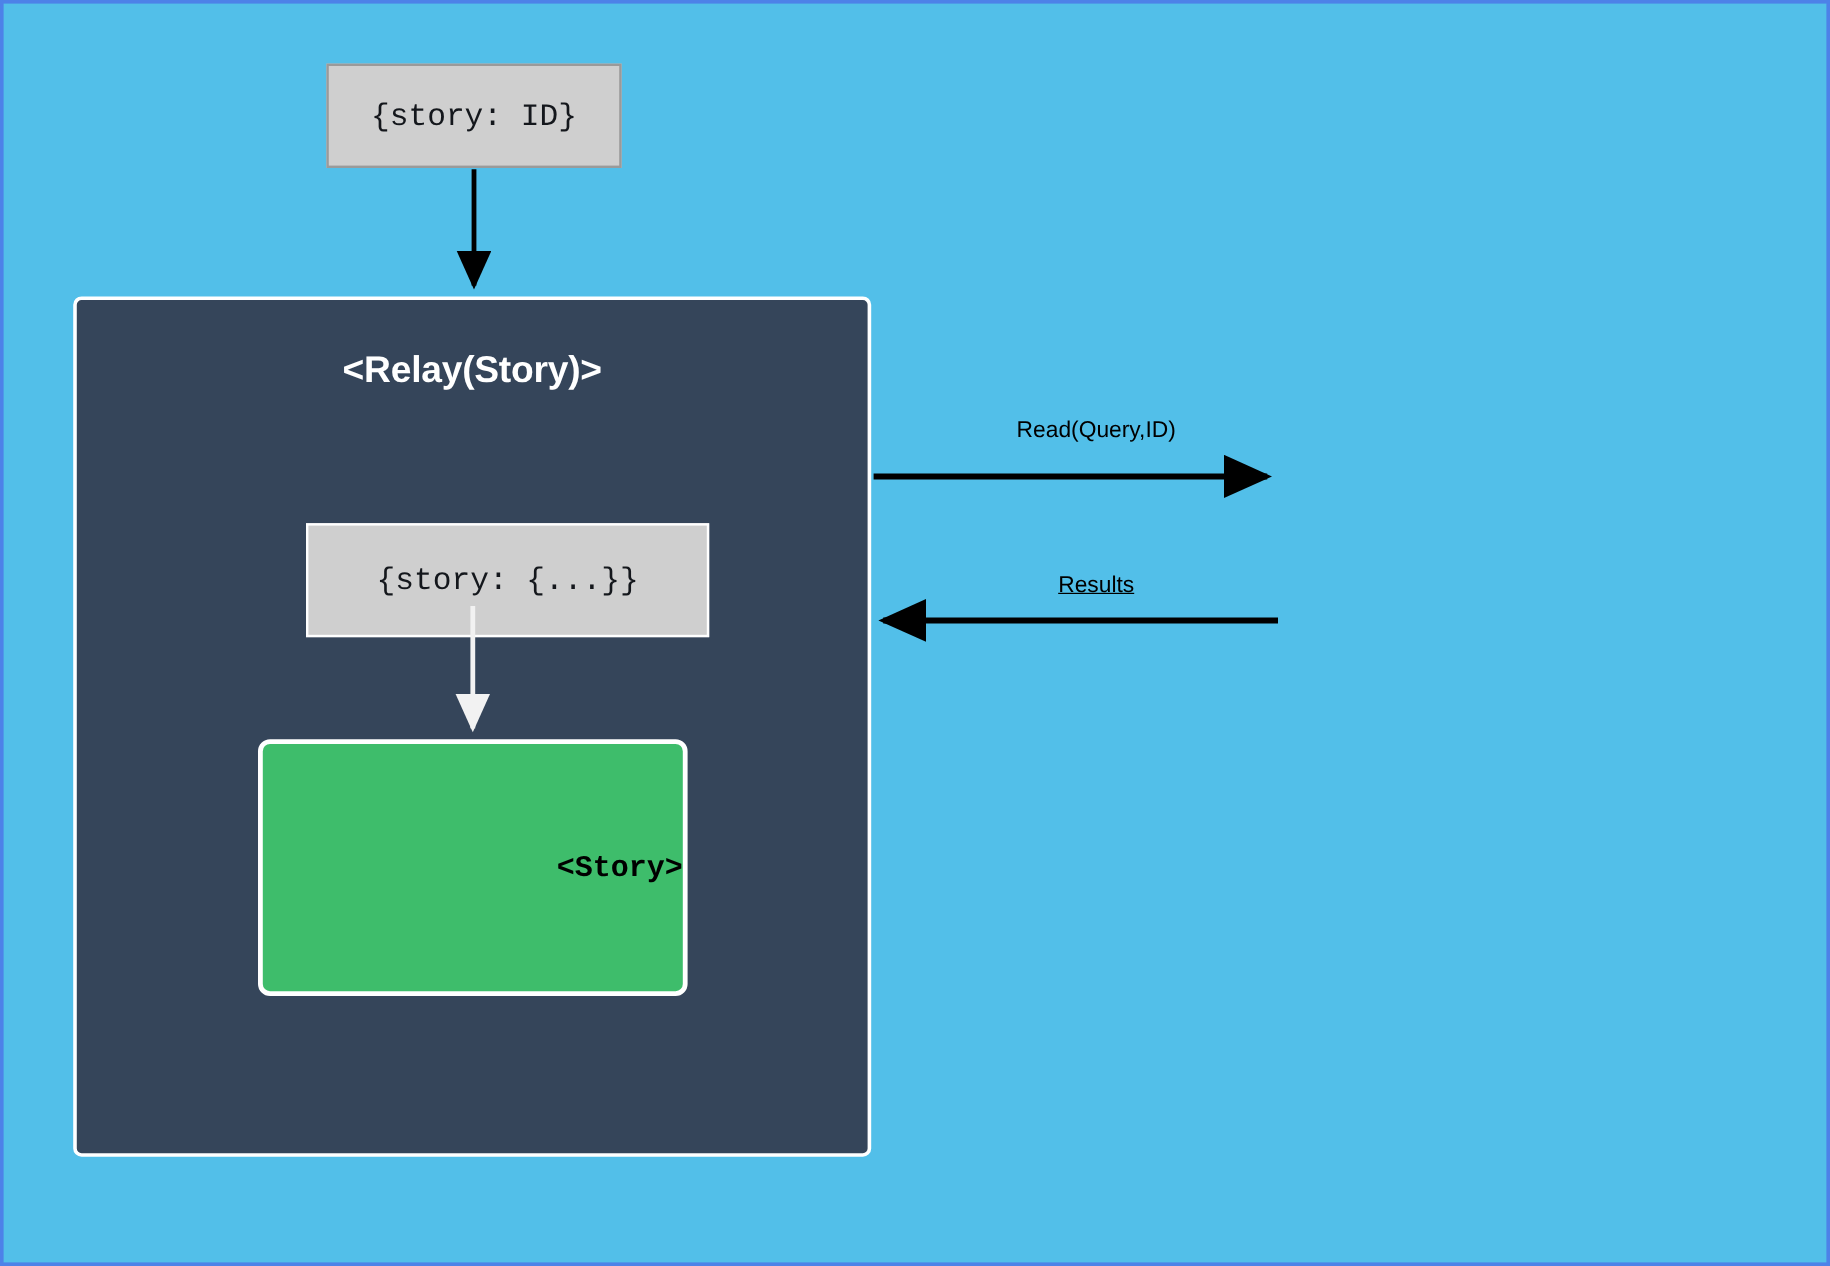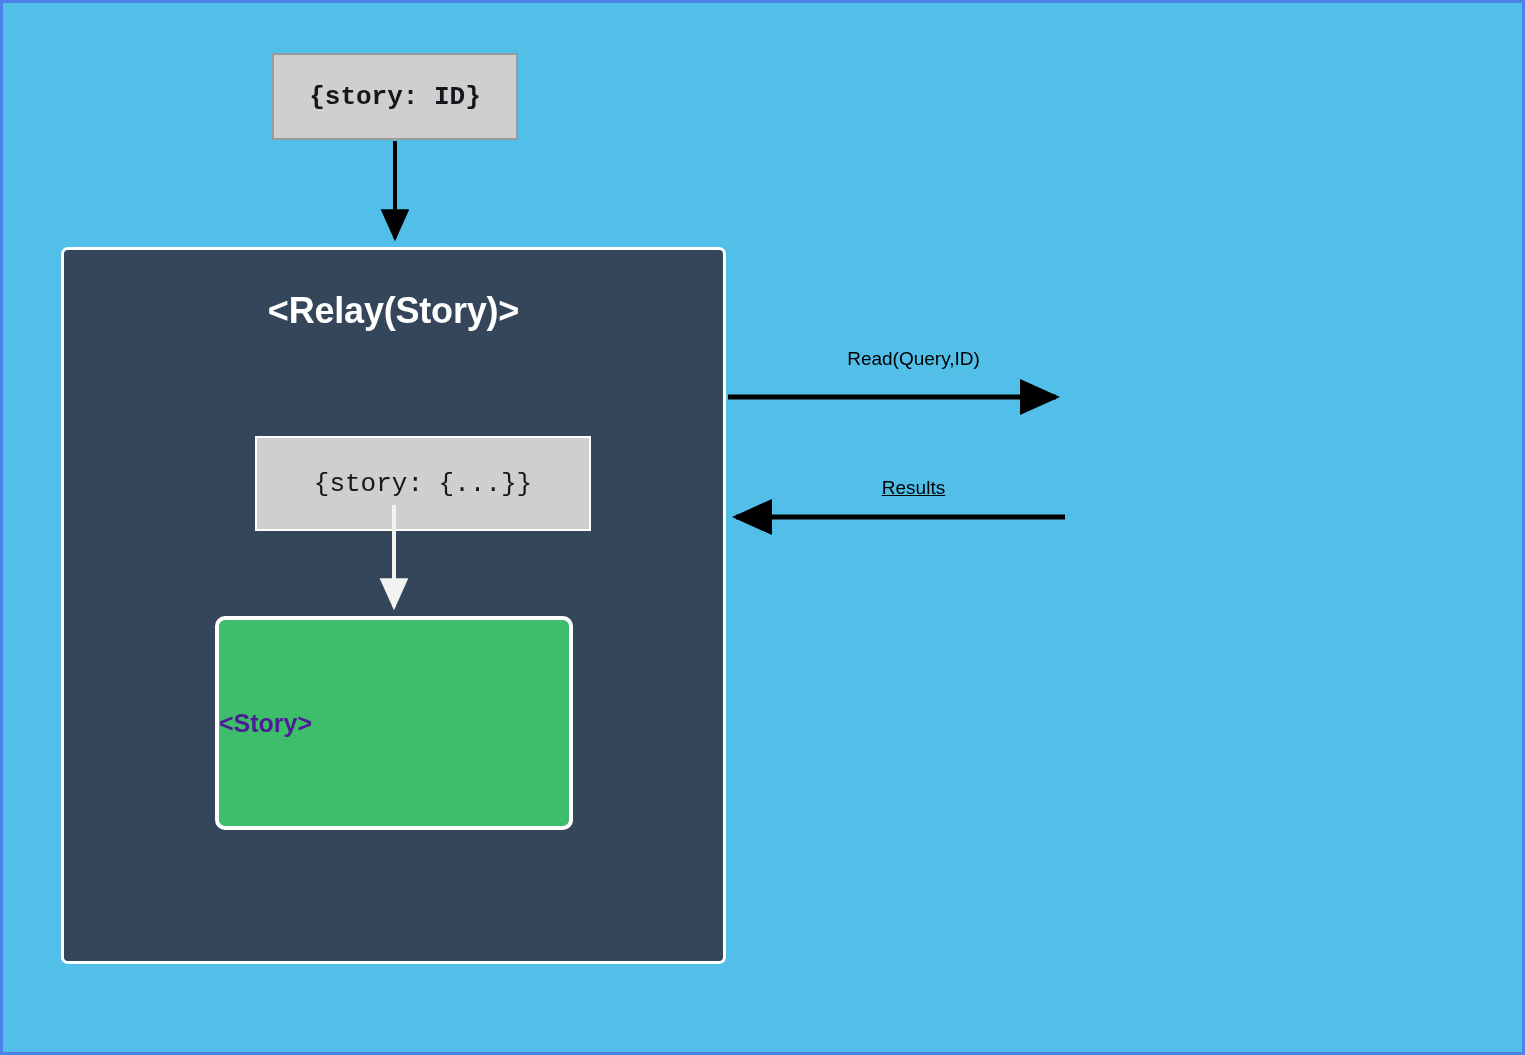--- a/index.html
+++ b/index.html
@@ -25,21 +25,20 @@
     background: #cfcfcf;
     border: 2px solid #ffffff;
     display: flex;
     align-items: center;
     justify-content: center;
     font-family: "Liberation Mono", monospace;
     color: #14171c;
   }
   .code-box.top-code {
     border: 2px solid #9a9a9a;
-    font-weight: bold;
   }
 
   #props-box {
     left: 269px;
     top: 50px;
     width: 246px;
     height: 87px;
     font-size: 26px;
   }
 
@@ -53,21 +52,21 @@
     border-radius: 7px;
   }
 
   #relay-title {
     position: absolute;
     left: 0;
     top: 40px;
     width: 100%;
     text-align: center;
     color: #ffffff;
-    font-size: 36px;
+    font-size: 31px;
     font-weight: bold;
     letter-spacing: -0.2px;
   }
 
   #state-box {
     left: 252px;
     top: 422px;
     width: 336px;
     height: 95px;
     font-size: 26px;
@@ -77,24 +76,25 @@
   #story-box {
     left: 212px;
     top: 613px;
     width: 358px;
     height: 214px;
     background: #3ebd6b;
     border: 4px solid #ffffff;
     border-radius: 10px;
     display: flex;
     align-items: center;
-    justify-content: flex-start;
-    color: #4c1d95;
+    justify-content: flex-end;
+    color: #000000;
     font-size: 25px;
     font-weight: bold;
+    font-family: Liberation Mono, monospace;
   }
 
   #store-box {
     left: 1062px;
     top: 250px;
     width: 353px;
     height: 411px;
     background: #fa5e1e;
     border: 4px solid #ffffff;
     border-radius: 10px;

